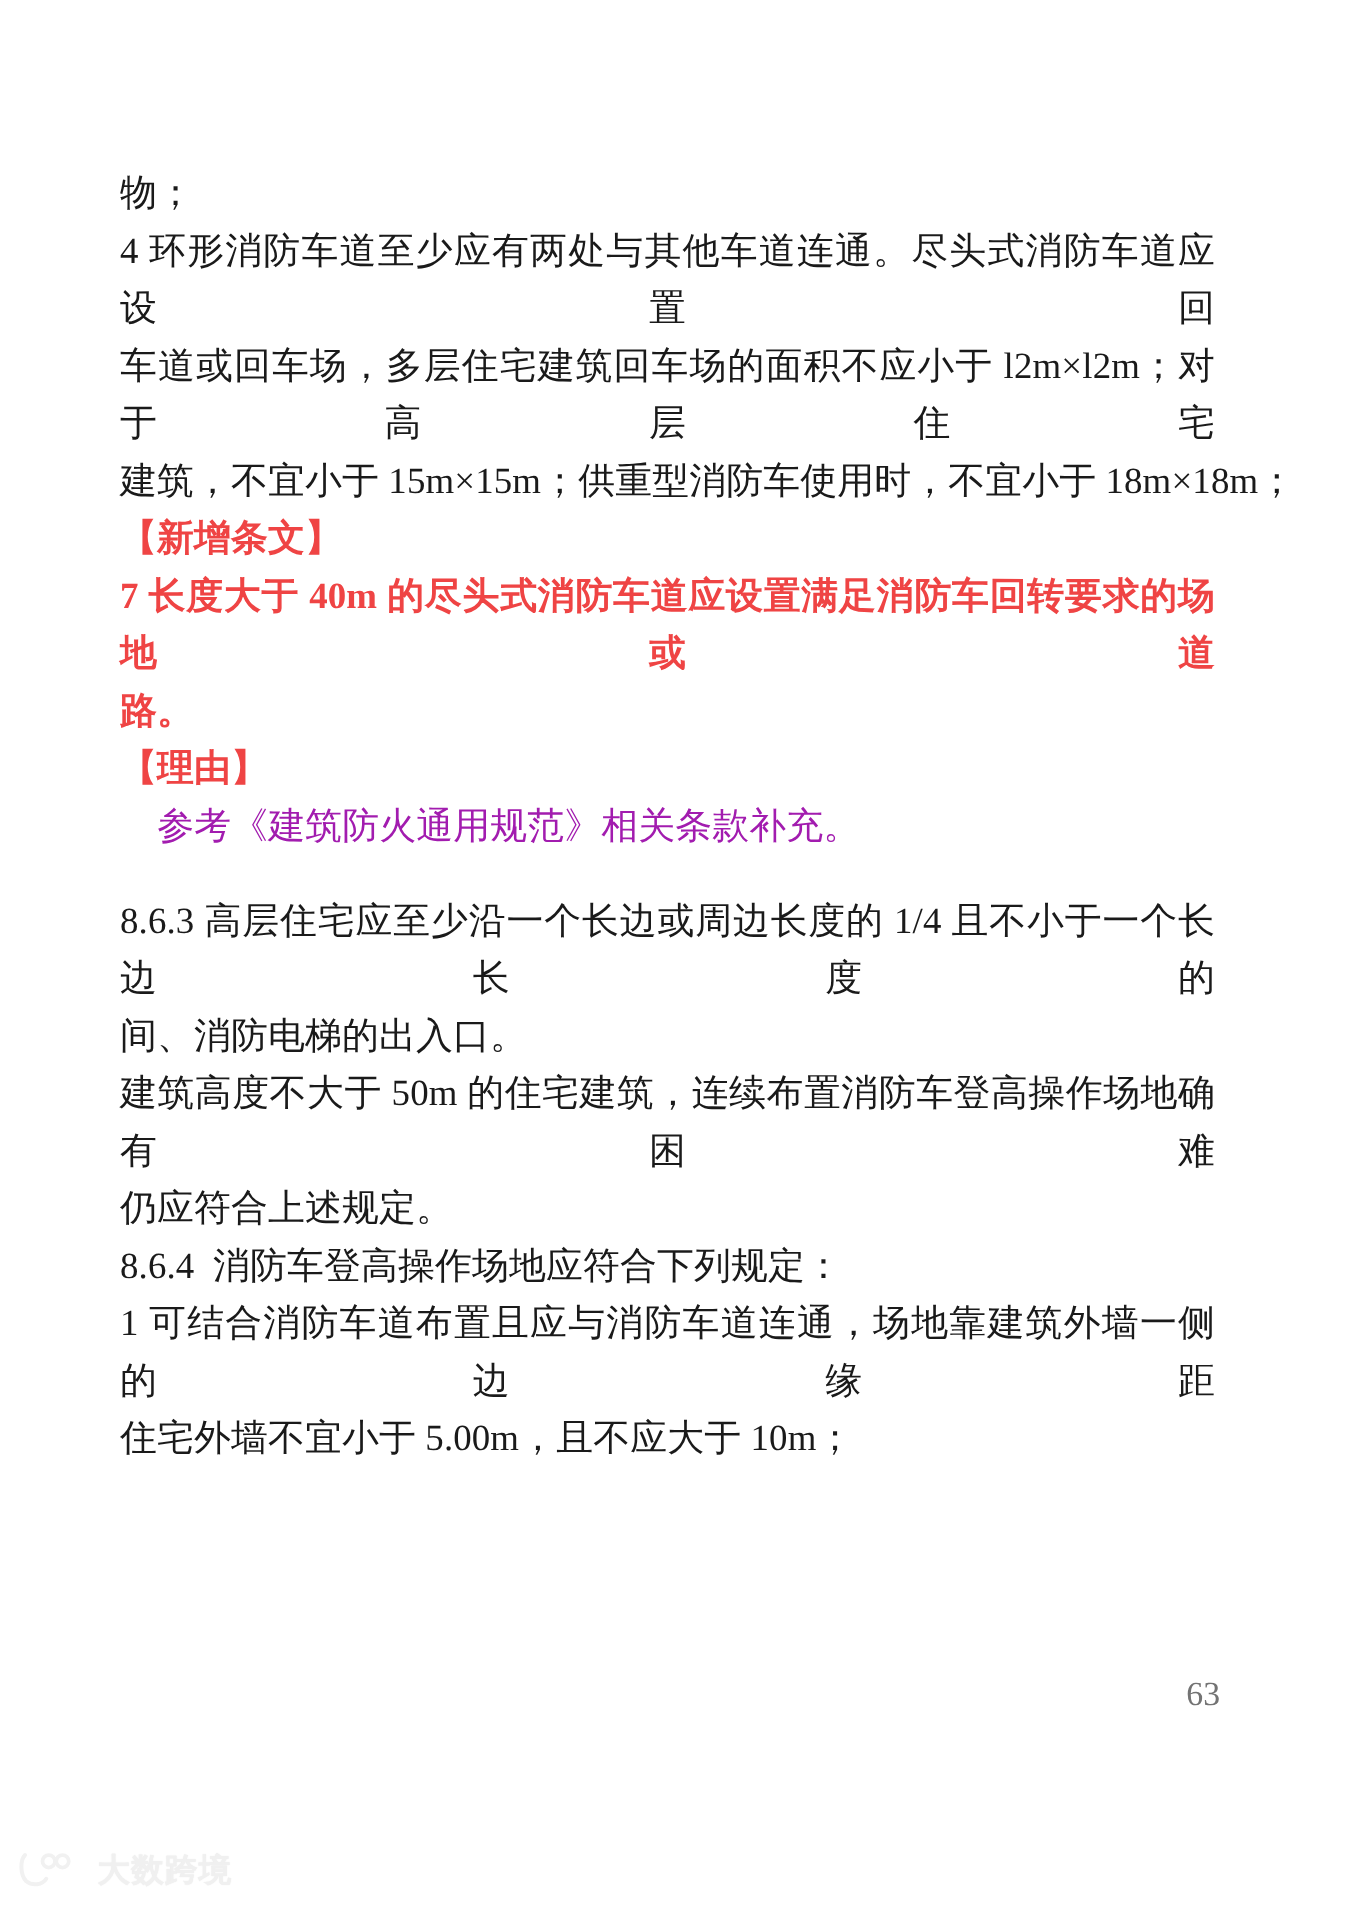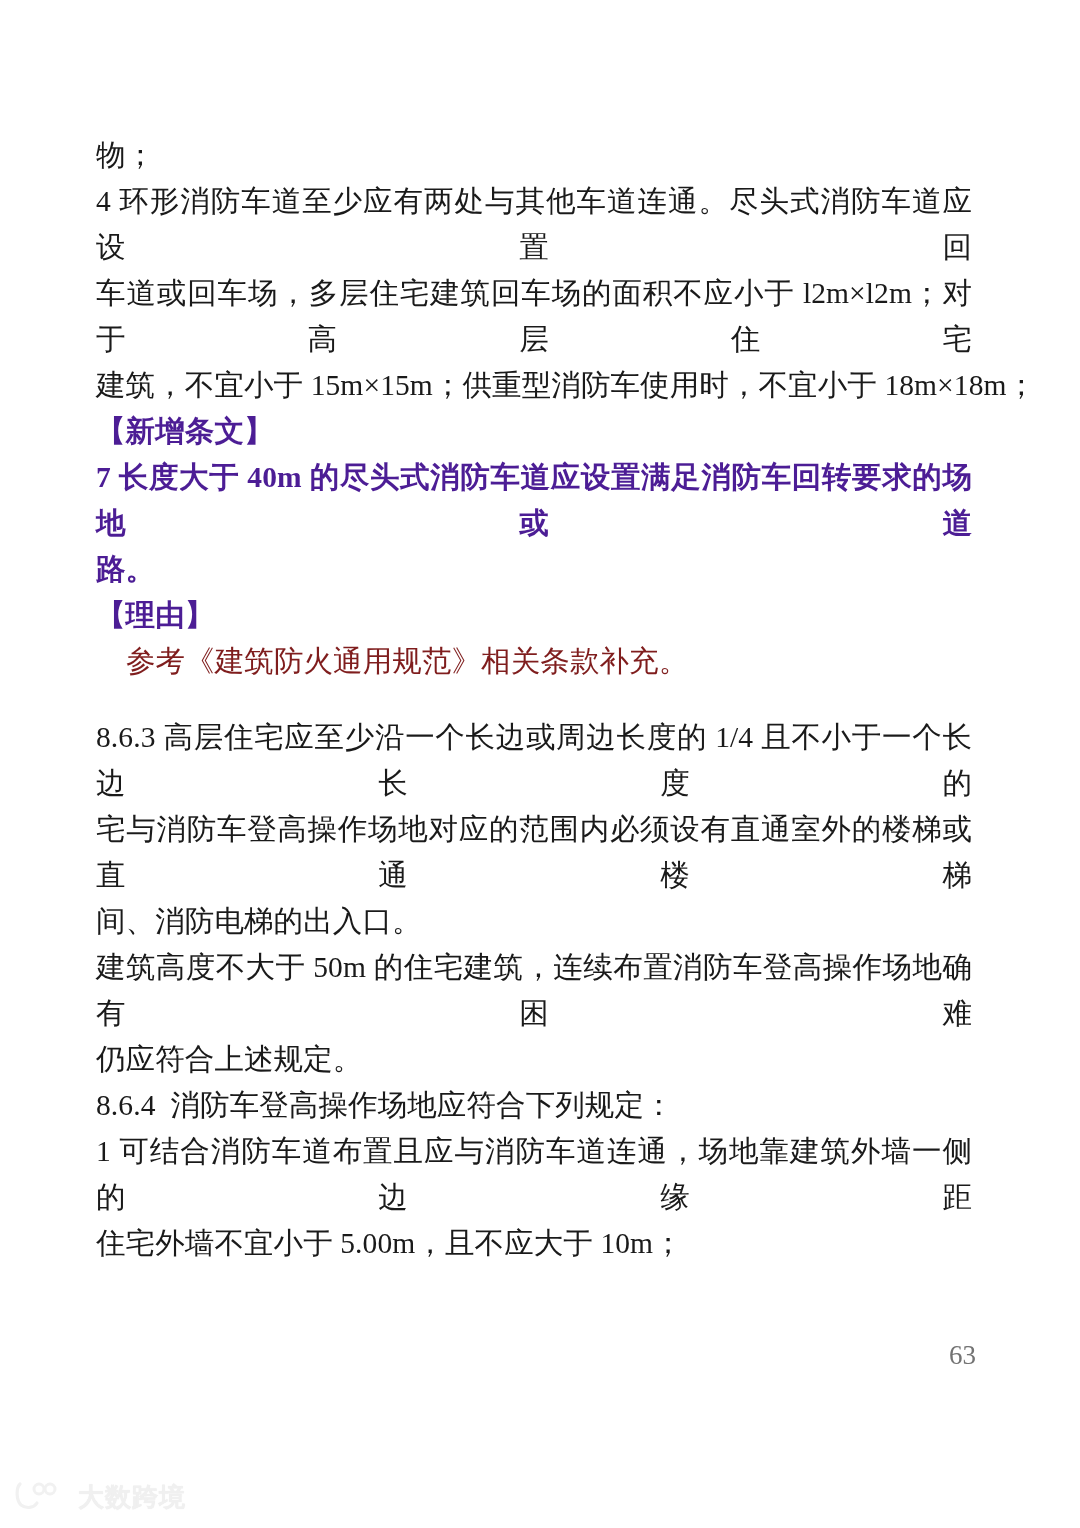--- a/index.html
+++ b/index.html
@@ -33,25 +33,25 @@
     white-space: normal;
     text-align: justify;
     text-align-last: justify;
     text-justify: inter-character;
   }
   .nojust {
     white-space: pre;
   }
   .gap-md { height: 30px; }
   .red-bold {
-    color: #4c1d95;
+    color: #ef4444;
     font-weight: bold;
   }
   .red-light {
-    color: #7f1d1d;
+    color: #a21caf;
   }
 
   .pageno {
     position: absolute;
     right: 104px;
     top: 1340px;
     font-size: 27px;
     font-family: "Liberation Serif", "DejaVu Serif", serif;
     color: #737373;
   }
@@ -99,21 +99,20 @@
     <div class="line nojust red-bold">【新增条文】</div>
     <div class="line just red-bold">    7 长度大于 40m 的尽头式消防车道应设置满足消防车回转要求的场地或道</div>
     <div class="line nojust red-bold">路。</div>
 
     <div class="line nojust red-bold">【理由】</div>
     <div class="line nojust red-light">    参考《建筑防火通用规范》相关条款补充。</div>
 
     <div class="gap-md"></div>
 
     <div class="line just">8.6.3    高层住宅应至少沿一个长边或周边长度的 1/4 且不小于一个长边长度的</div>
-    <div class="line just">宅与消防车登高操作场地对应的范围内必须设有直通室外的楼梯或直通楼梯</div>
     <div class="line nojust">间、消防电梯的出入口。</div>
     <div class="line just">    建筑高度不大于 50m 的住宅建筑，连续布置消防车登高操作场地确有困难</div>
     <div class="line nojust">仍应符合上述规定。</div>
 
     <div class="line nojust">8.6.4  消防车登高操作场地应符合下列规定：</div>
     <div class="line just">    1  可结合消防车道布置且应与消防车道连通，场地靠建筑外墙一侧的边缘距</div>
     <div class="line nojust">住宅外墙不宜小于 5.00m，且不应大于 10m；</div>
 
   </div>
 

